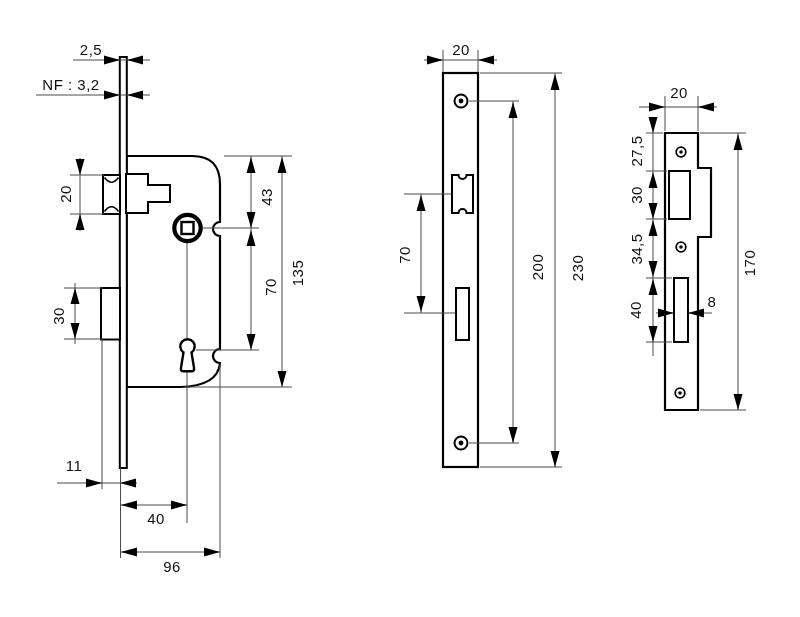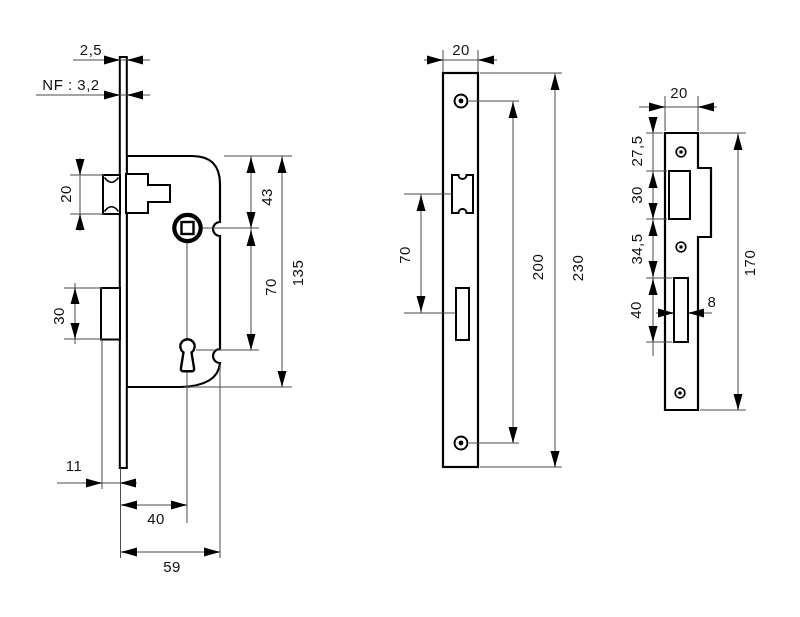--- a/index.html
+++ b/index.html
@@ -165,21 +165,21 @@
 
   <span class="dim" style="left:91px;top:49px">2,5</span>
   <span class="dim" style="left:71px;top:84px">NF : 3,2</span>
   <span class="dim rot" style="left:65px;top:194px">20</span>
   <span class="dim rot" style="left:58px;top:316px">30</span>
   <span class="dim rot" style="left:266px;top:197px">43</span>
   <span class="dim rot" style="left:270px;top:287px">70</span>
   <span class="dim rot" style="left:297px;top:273px">135</span>
   <span class="dim" style="left:74px;top:465px">11</span>
   <span class="dim" style="left:156px;top:518px">40</span>
-  <span class="dim" style="left:172px;top:566px">59</span>
+  <span class="dim" style="left:172px;top:566px">96</span>
 
   <span class="dim" style="left:461px;top:49px">20</span>
   <span class="dim rot" style="left:404px;top:255px">70</span>
   <span class="dim rot" style="left:537px;top:267px">200</span>
   <span class="dim rot" style="left:577px;top:268px">230</span>
 
   <span class="dim" style="left:679px;top:92px">20</span>
   <span class="dim rot" style="left:636px;top:151px">27,5</span>
   <span class="dim rot" style="left:636px;top:195px">30</span>
   <span class="dim rot" style="left:636px;top:249px">34,5</span>

